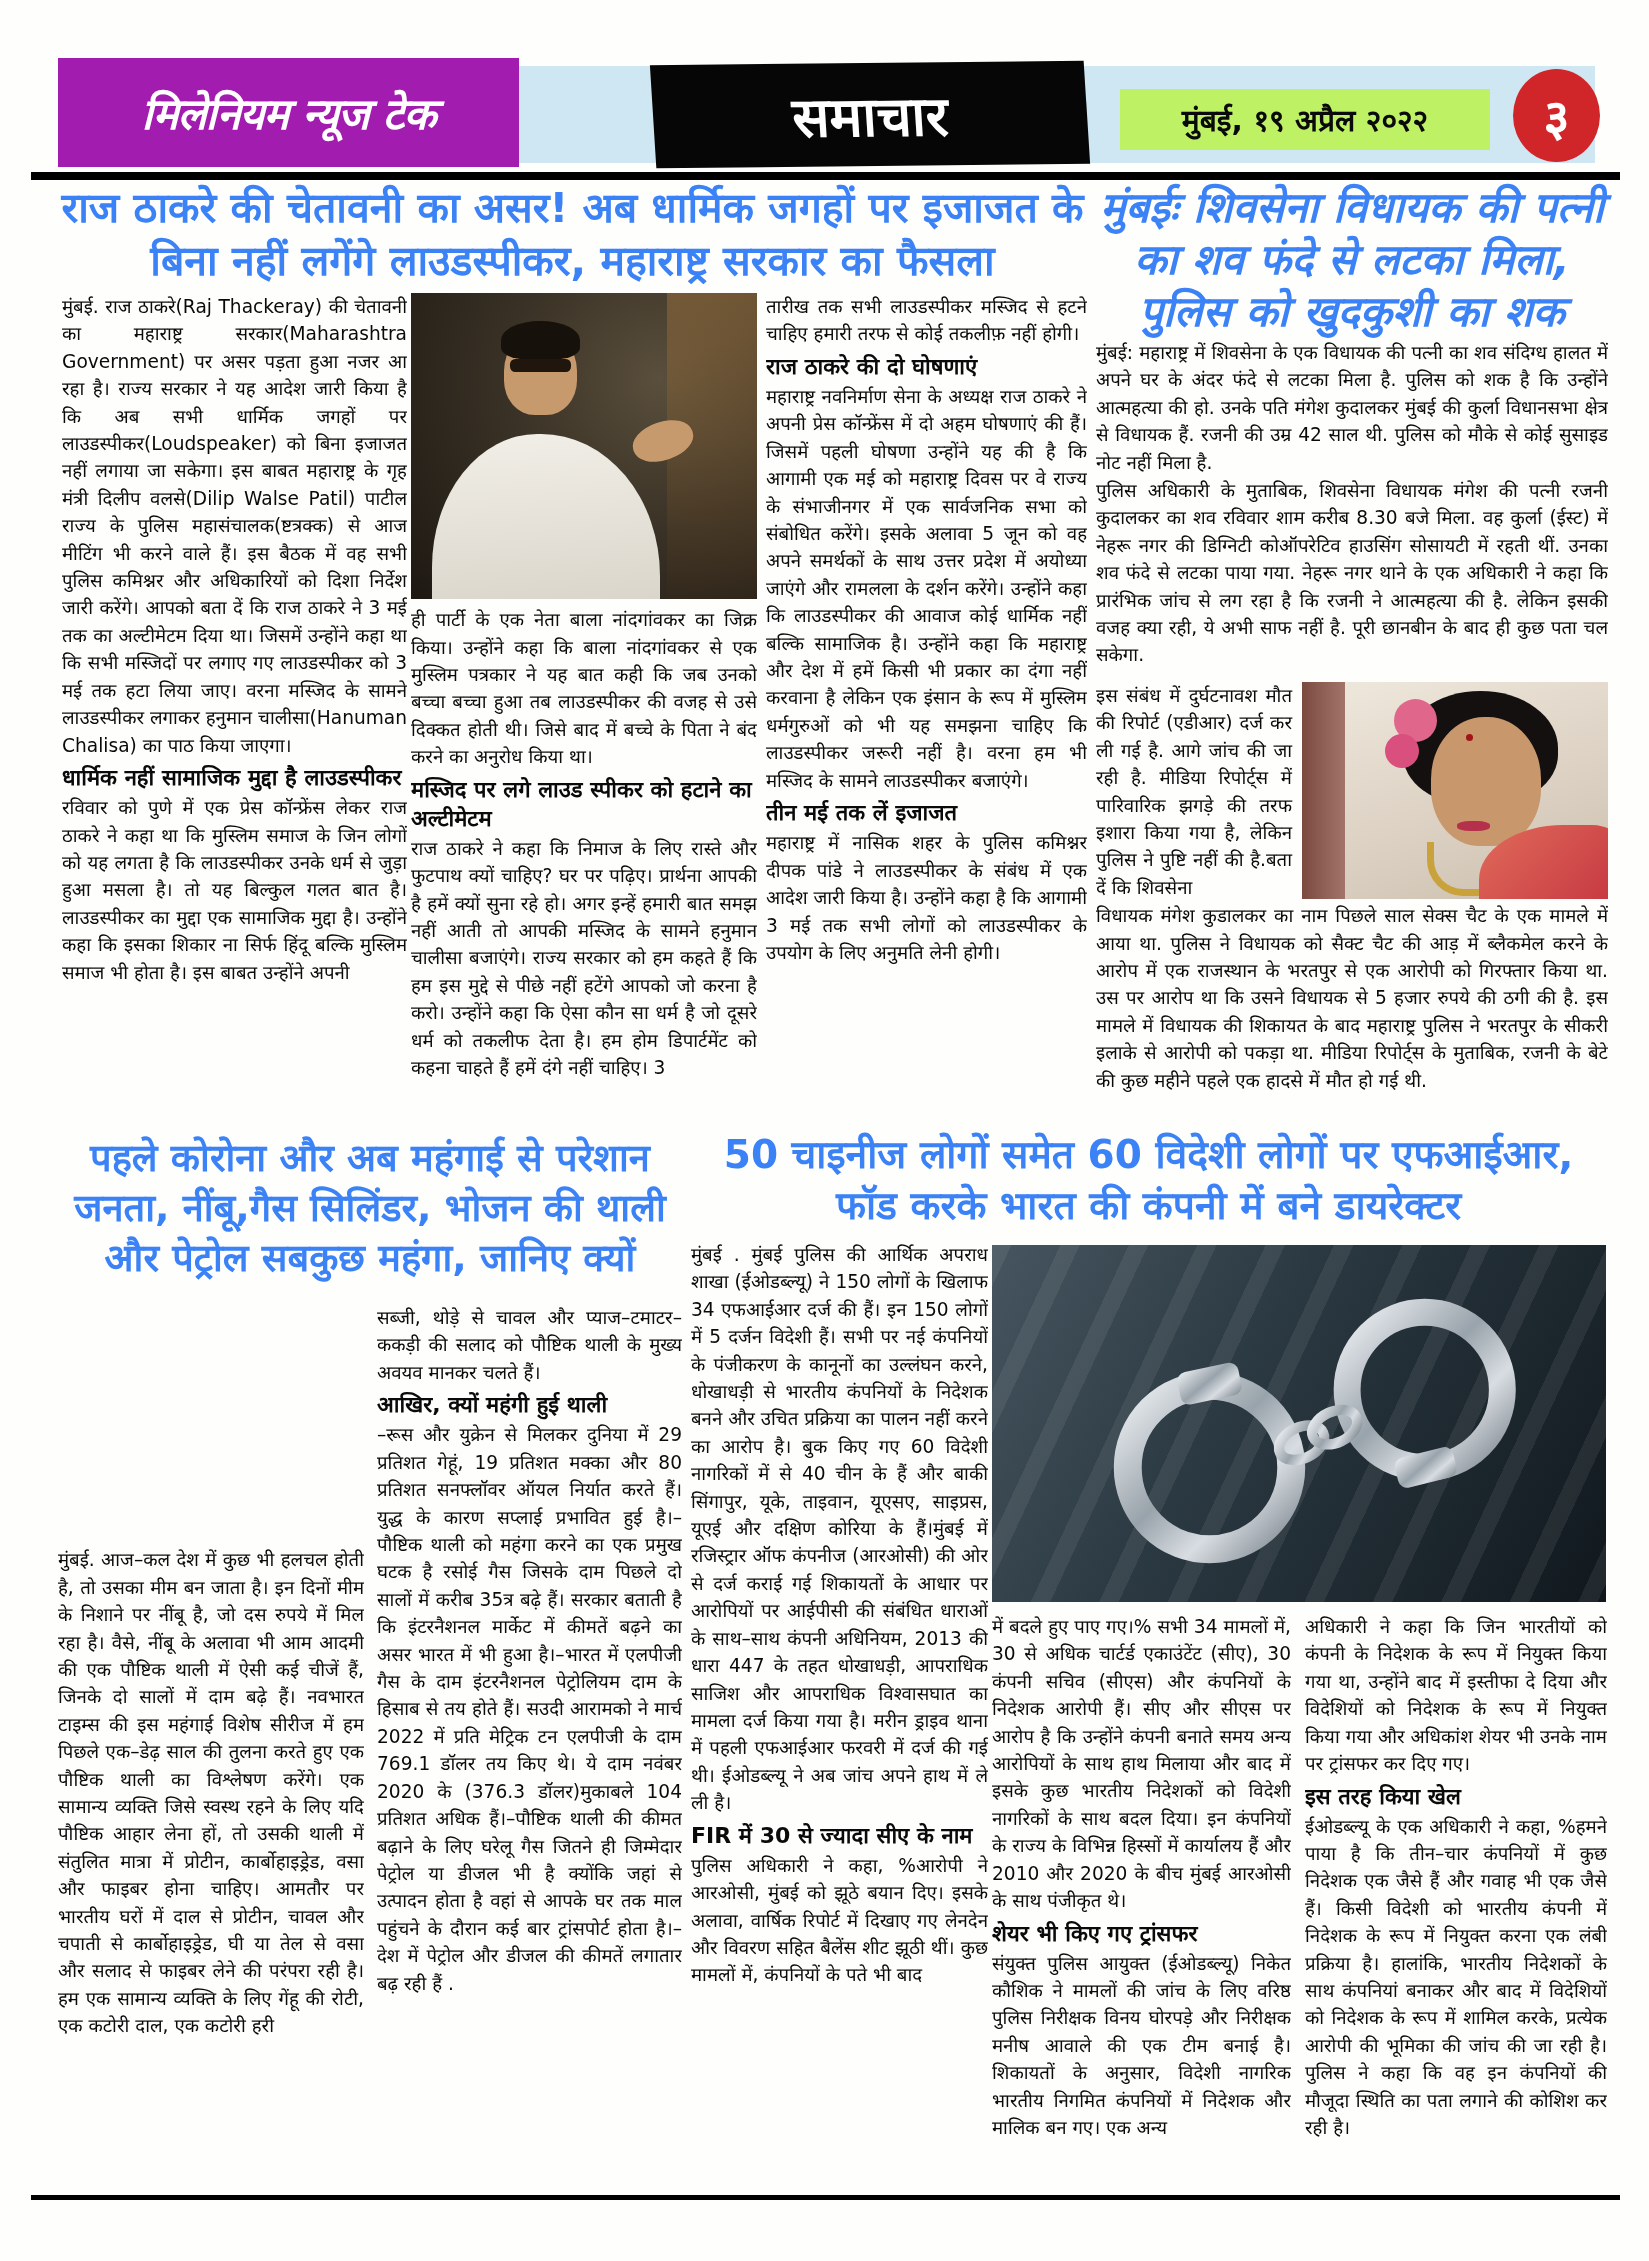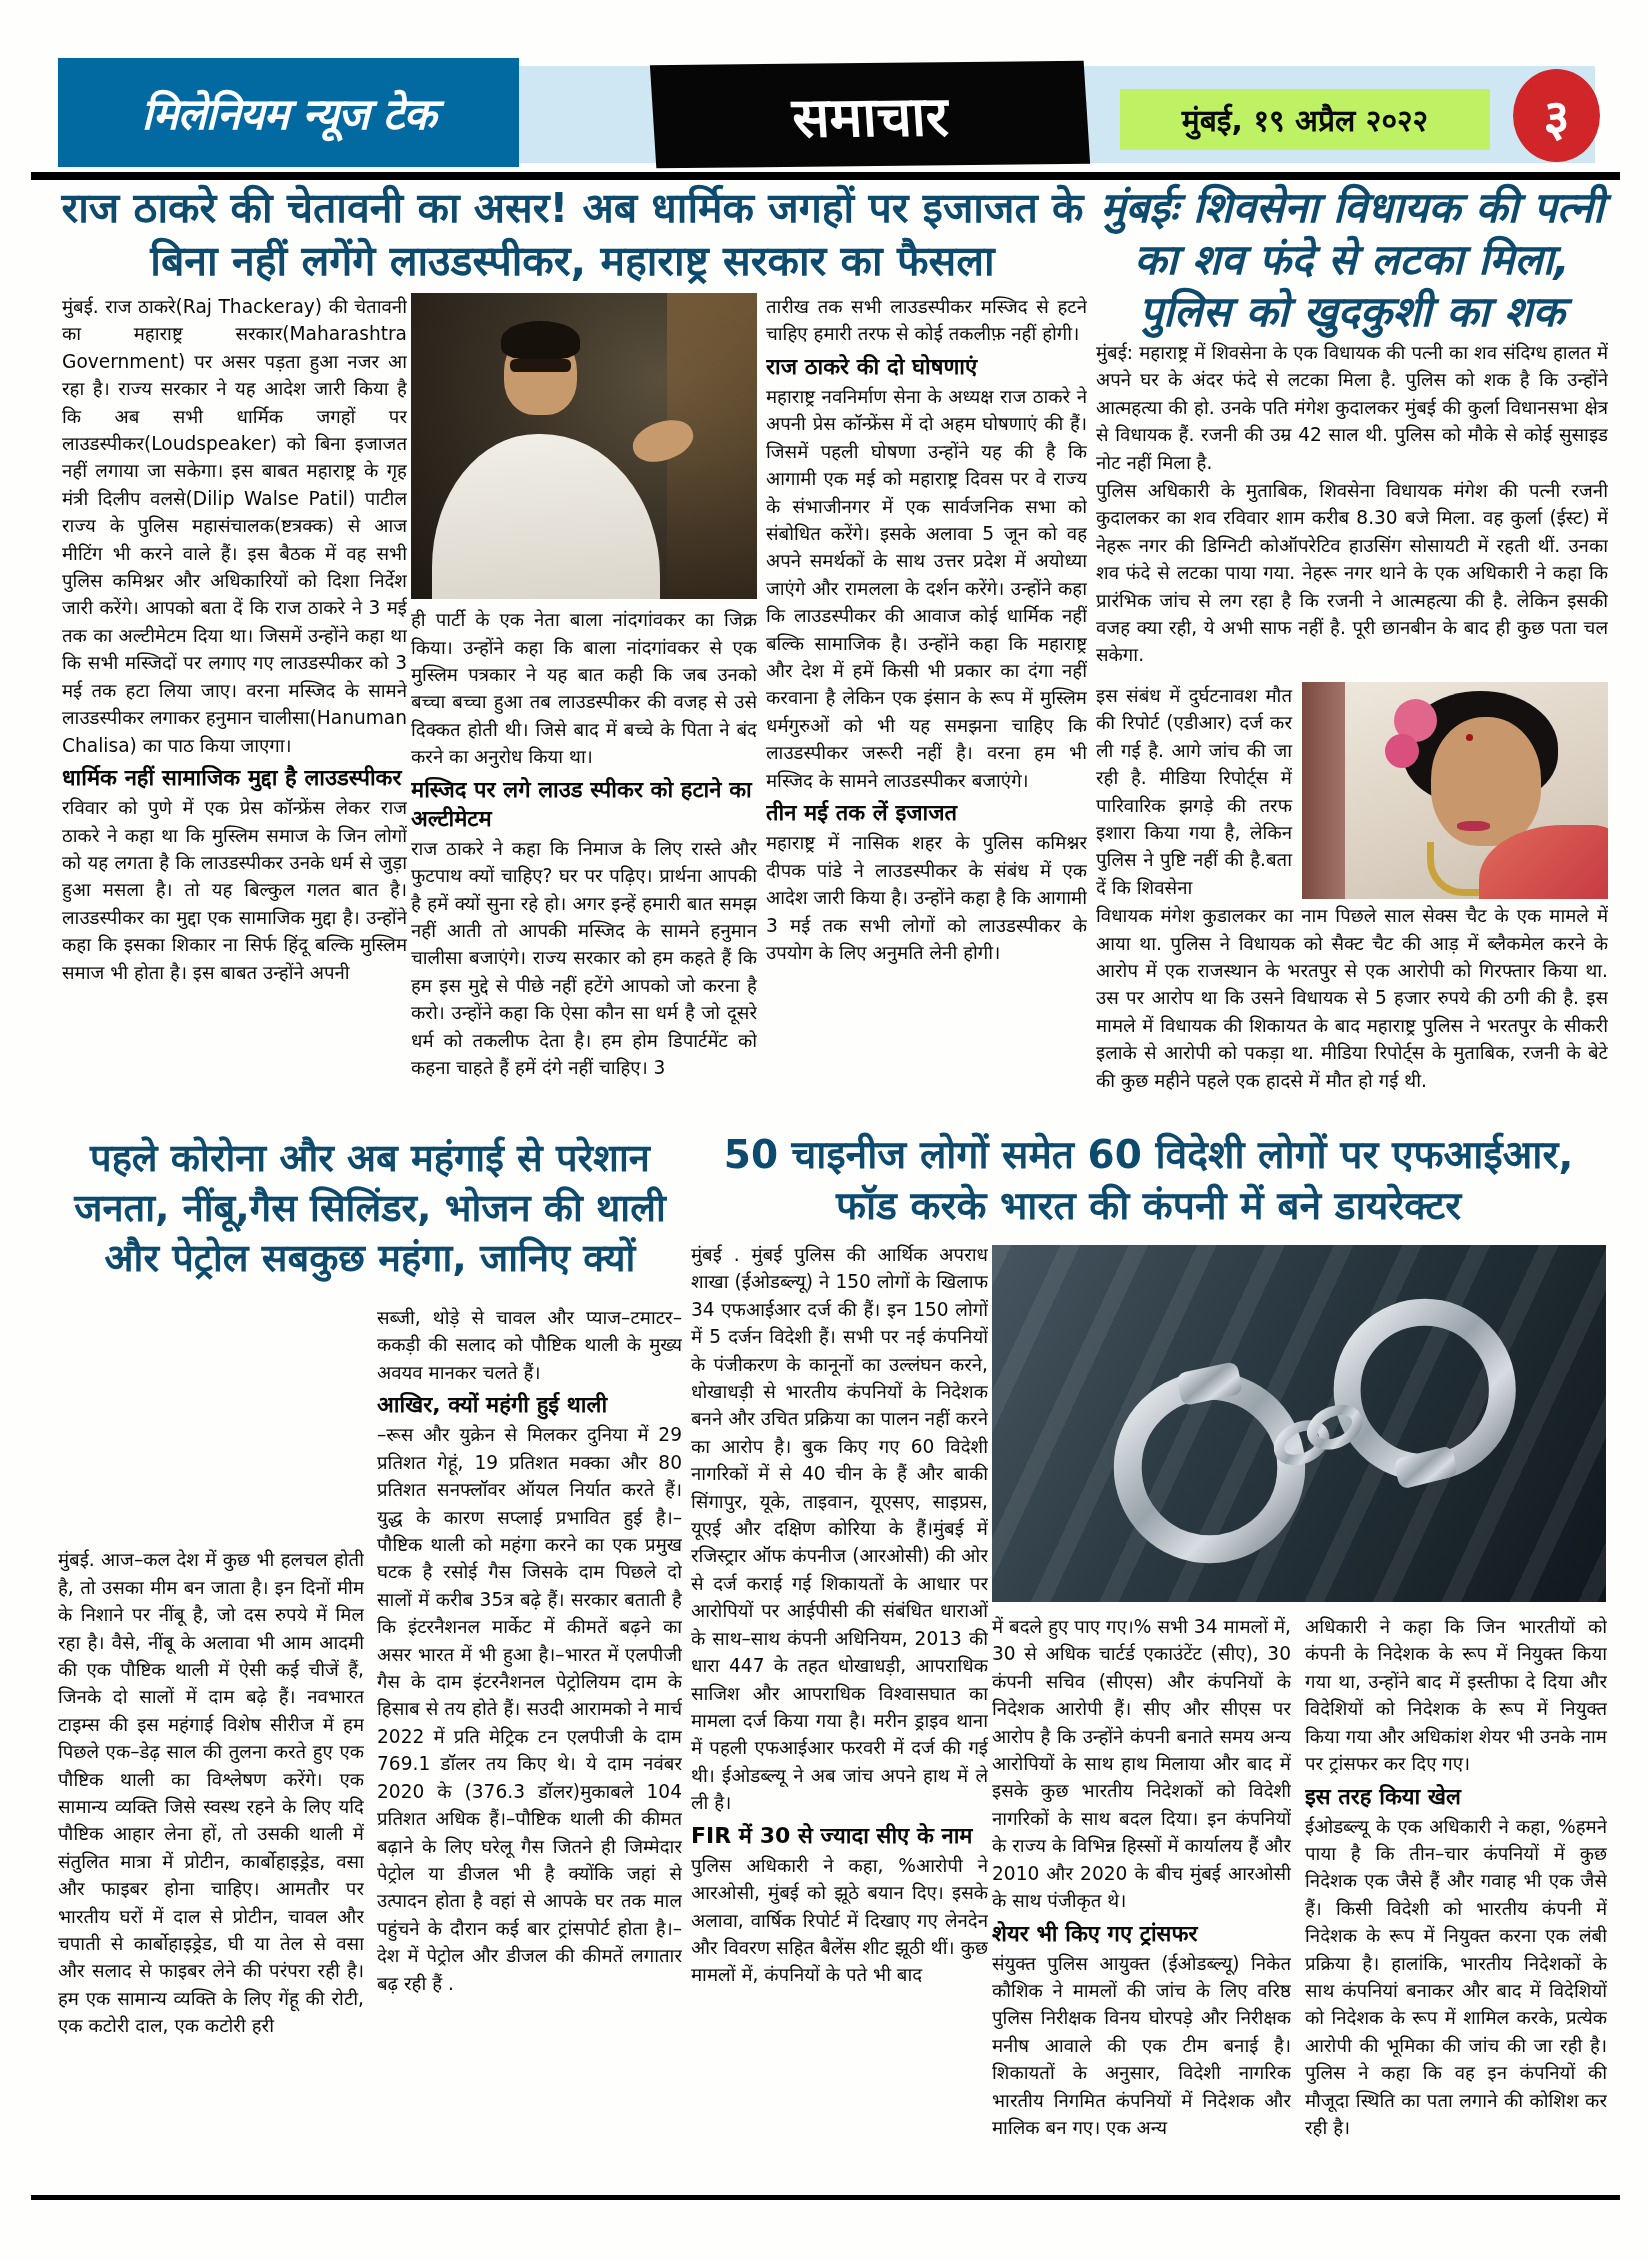--- a/index.html
+++ b/index.html
@@ -1,36 +1,36 @@
 <!DOCTYPE html>
 <html style="font-size:8.3px"><head>
 <meta charset="utf-8">
 <style>
   html,body{margin:0;padding:0;background:#ffffff;}
   .page{position:relative;width:1650px;height:2261px;background:#fefefc;
         font-family:"DejaVu Sans",sans-serif;color:#0a0a0a;overflow:hidden;}
   .abs{position:absolute;}
   
   .band{left:58px;top:66px;width:1537px;height:97px;background:#cfe7f3;}
-  .brand-box{left:58px;top:58px;width:461px;height:109px;background:#0369a1;color:#fff;
+  .brand-box{left:58px;top:58px;width:461px;height:109px;background:#a21caf;color:#fff;
              display:flex;align-items:center;justify-content:center;font-weight:700;
              font-style:italic;font-size:43px;letter-spacing:-1px;text-align:center;}
   .section-box{left:653px;top:63px;width:434px;height:103px;background:#060606;color:#fff;
                display:flex;align-items:center;justify-content:center;font-weight:700;
                font-size:55px;transform:skewX(3deg) rotate(-0.6deg);}
   .date-box{left:1120px;top:89px;width:370px;height:61px;background:#bef264;color:#0a0a0a;
             display:flex;align-items:center;justify-content:center;font-weight:700;font-size:30px;}
   .page-circle{left:1513px;top:69px;width:87px;height:93px;background:#d0262a;border-radius:50%;
                color:#fff;display:flex;align-items:center;justify-content:center;
                font-weight:700;font-size:50px;}
   .rule{background:#000;}
   .top-rule{left:31px;top:172px;width:1589px;height:7.8px;}
   .bottom-rule{left:31px;top:2195px;width:1589px;height:4.7px;}
   
-  .hl{font-weight:700;text-align:center;color:#0c4a6e;}
+  .hl{font-weight:700;text-align:center;color:#3b82f6;}
   .hl1{left:58px;top:182px;width:1029px;font-size:41px;line-height:53px;}
   .hl2{left:1096px;top:182px;width:512px;font-size:42px;line-height:52px;font-style:italic;}
   .hl3{left:58px;top:1133px;width:624px;font-size:38px;line-height:50px;}
   .hl4{left:690px;top:1129px;width:917px;font-size:39px;line-height:51px;}
   .bt{font-size:18.6px;line-height:27.4px;text-align:justify;}
   .bt2{font-size:18.6px;line-height:27.4px;text-align:justify;}
   .sh{font-size:22px;line-height:29px;font-weight:700;text-align:left;padding:3.1px 0 2.1px 0;}
   .col{overflow:hidden;}
   .a1c1{left:62px;top:293px;width:345px;height:854px;}
   .a1mid{left:411px;top:293px;width:346px;height:854px;}

